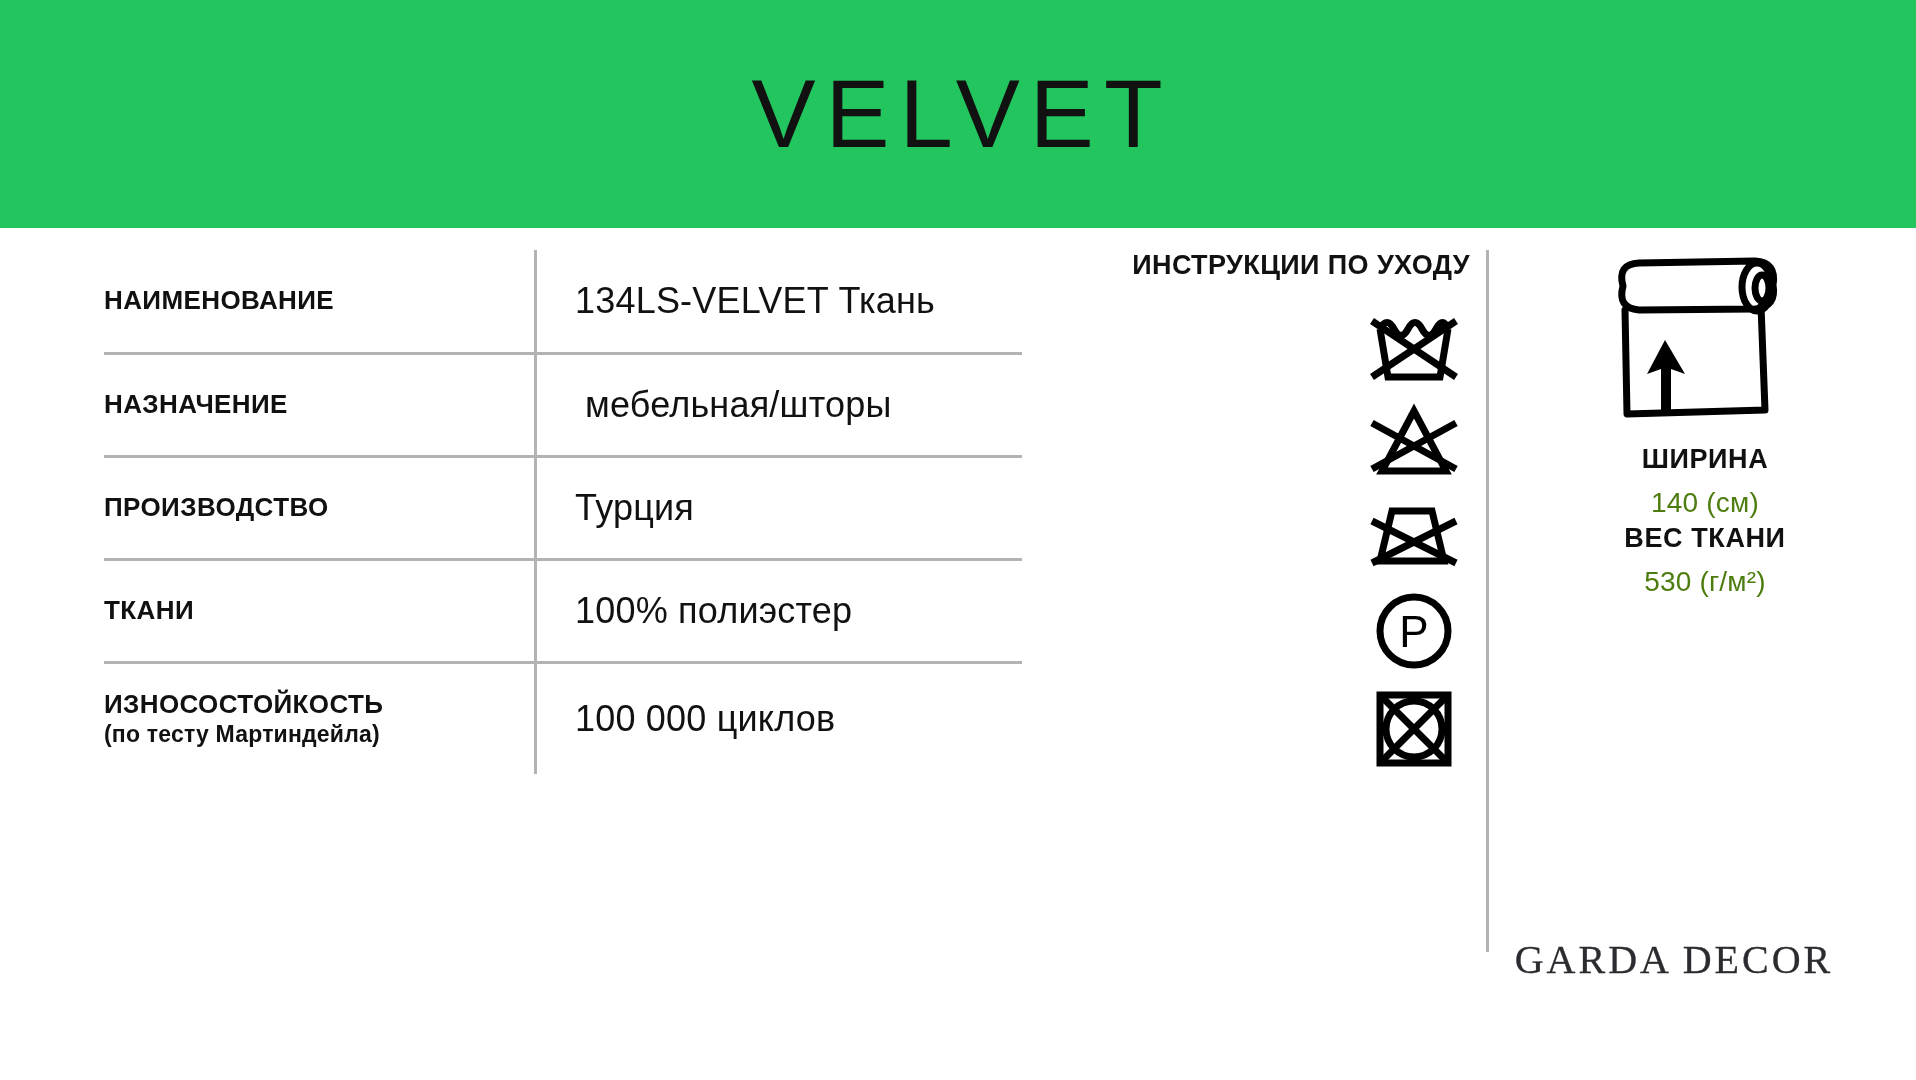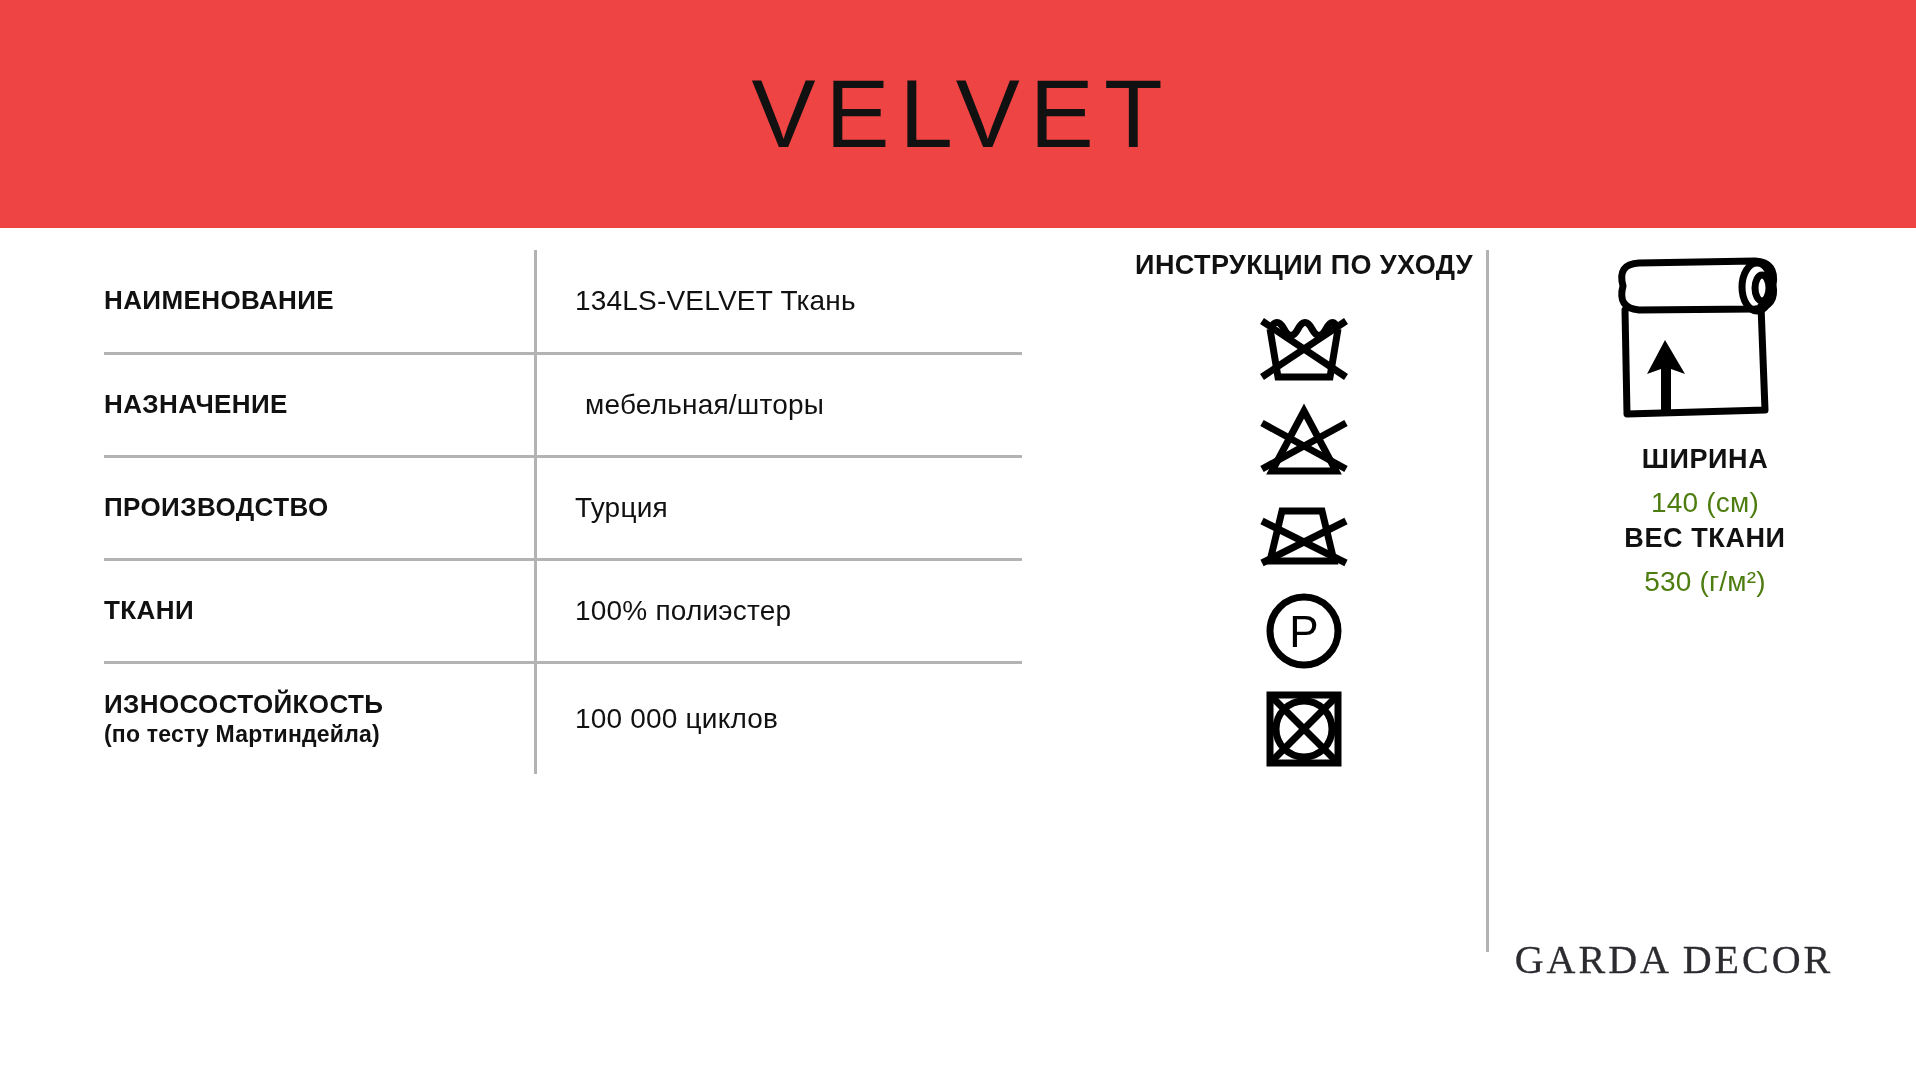--- a/index.html
+++ b/index.html
@@ -16,21 +16,21 @@
     position: relative;
   }
 
   
   .header {
     position: absolute;
     left: 0;
     top: 0;
     width: 1916px;
     height: 228px;
-    background: #ef4444;
+    background: #22c55e;
     display: flex;
     align-items: center;
     justify-content: center;
   }
   .header-title {
     font-size: 96px;
     font-weight: 300;
     letter-spacing: 10px;
     color: #111111;
     line-height: 1;
@@ -80,21 +80,21 @@
     color: #111111;
   }
   .label-sub {
     font-size: 23px;
     font-weight: bold;
     letter-spacing: 0.2px;
     color: #111111;
     display: block;
   }
   .value-text {
-    font-size: 28px;
+    font-size: 36px;
     font-weight: 400;
     letter-spacing: 0.2px;
     color: #111111;
   }
   .value-indent { padding-left: 10px; }
 
   
   .rapport-cell { padding: 0 !important; }
   .rapport-split {
     display: flex;
@@ -116,26 +116,26 @@
   .vdiv {
     position: absolute;
     width: 3px;
     background: #b3b3b3;
   }
   .vdiv-care { left: 1486px; top: 22px; height: 702px; }
 
   
   .care {
     position: absolute;
-    left: 1104px;
+    left: 1070px;
     top: 22px;
     width: 400px;
     display: flex;
     flex-direction: column;
-    align-items: center;
+    align-items: flex-end;
   }
   .care-title {
     font-size: 27px;
     font-weight: bold;
     letter-spacing: 0.4px;
     color: #111111;
     margin-bottom: 26px;
   }
   .care-symbols {
     display: flex;

